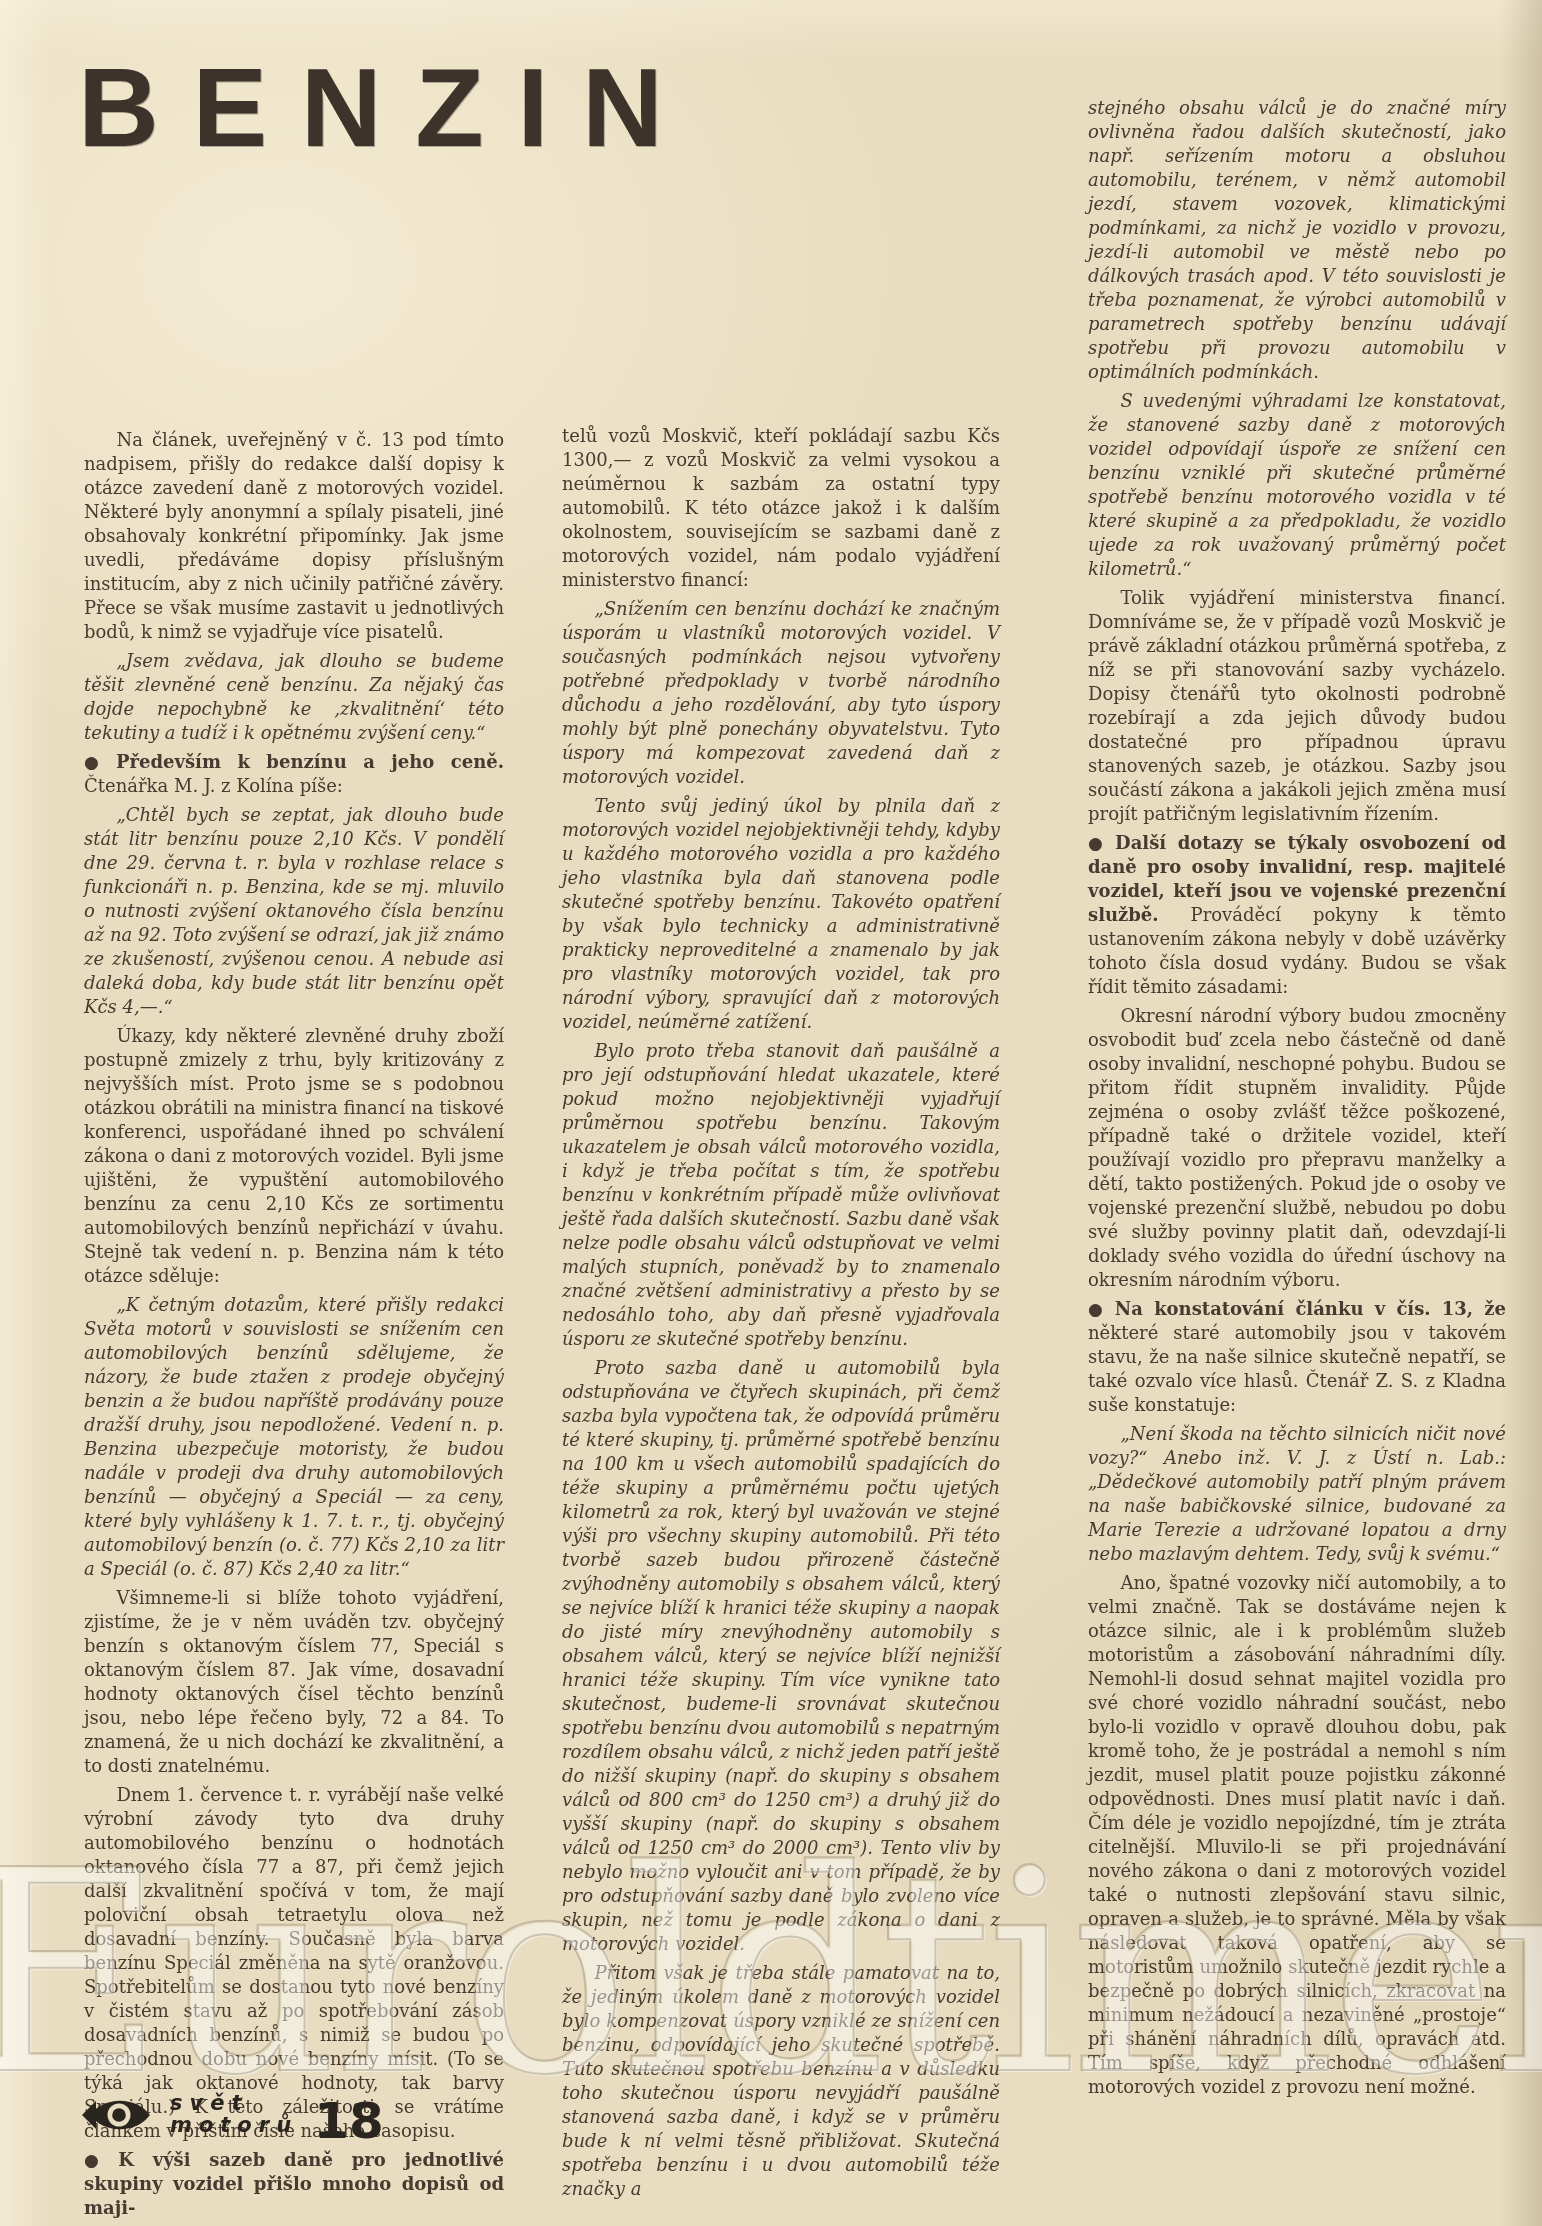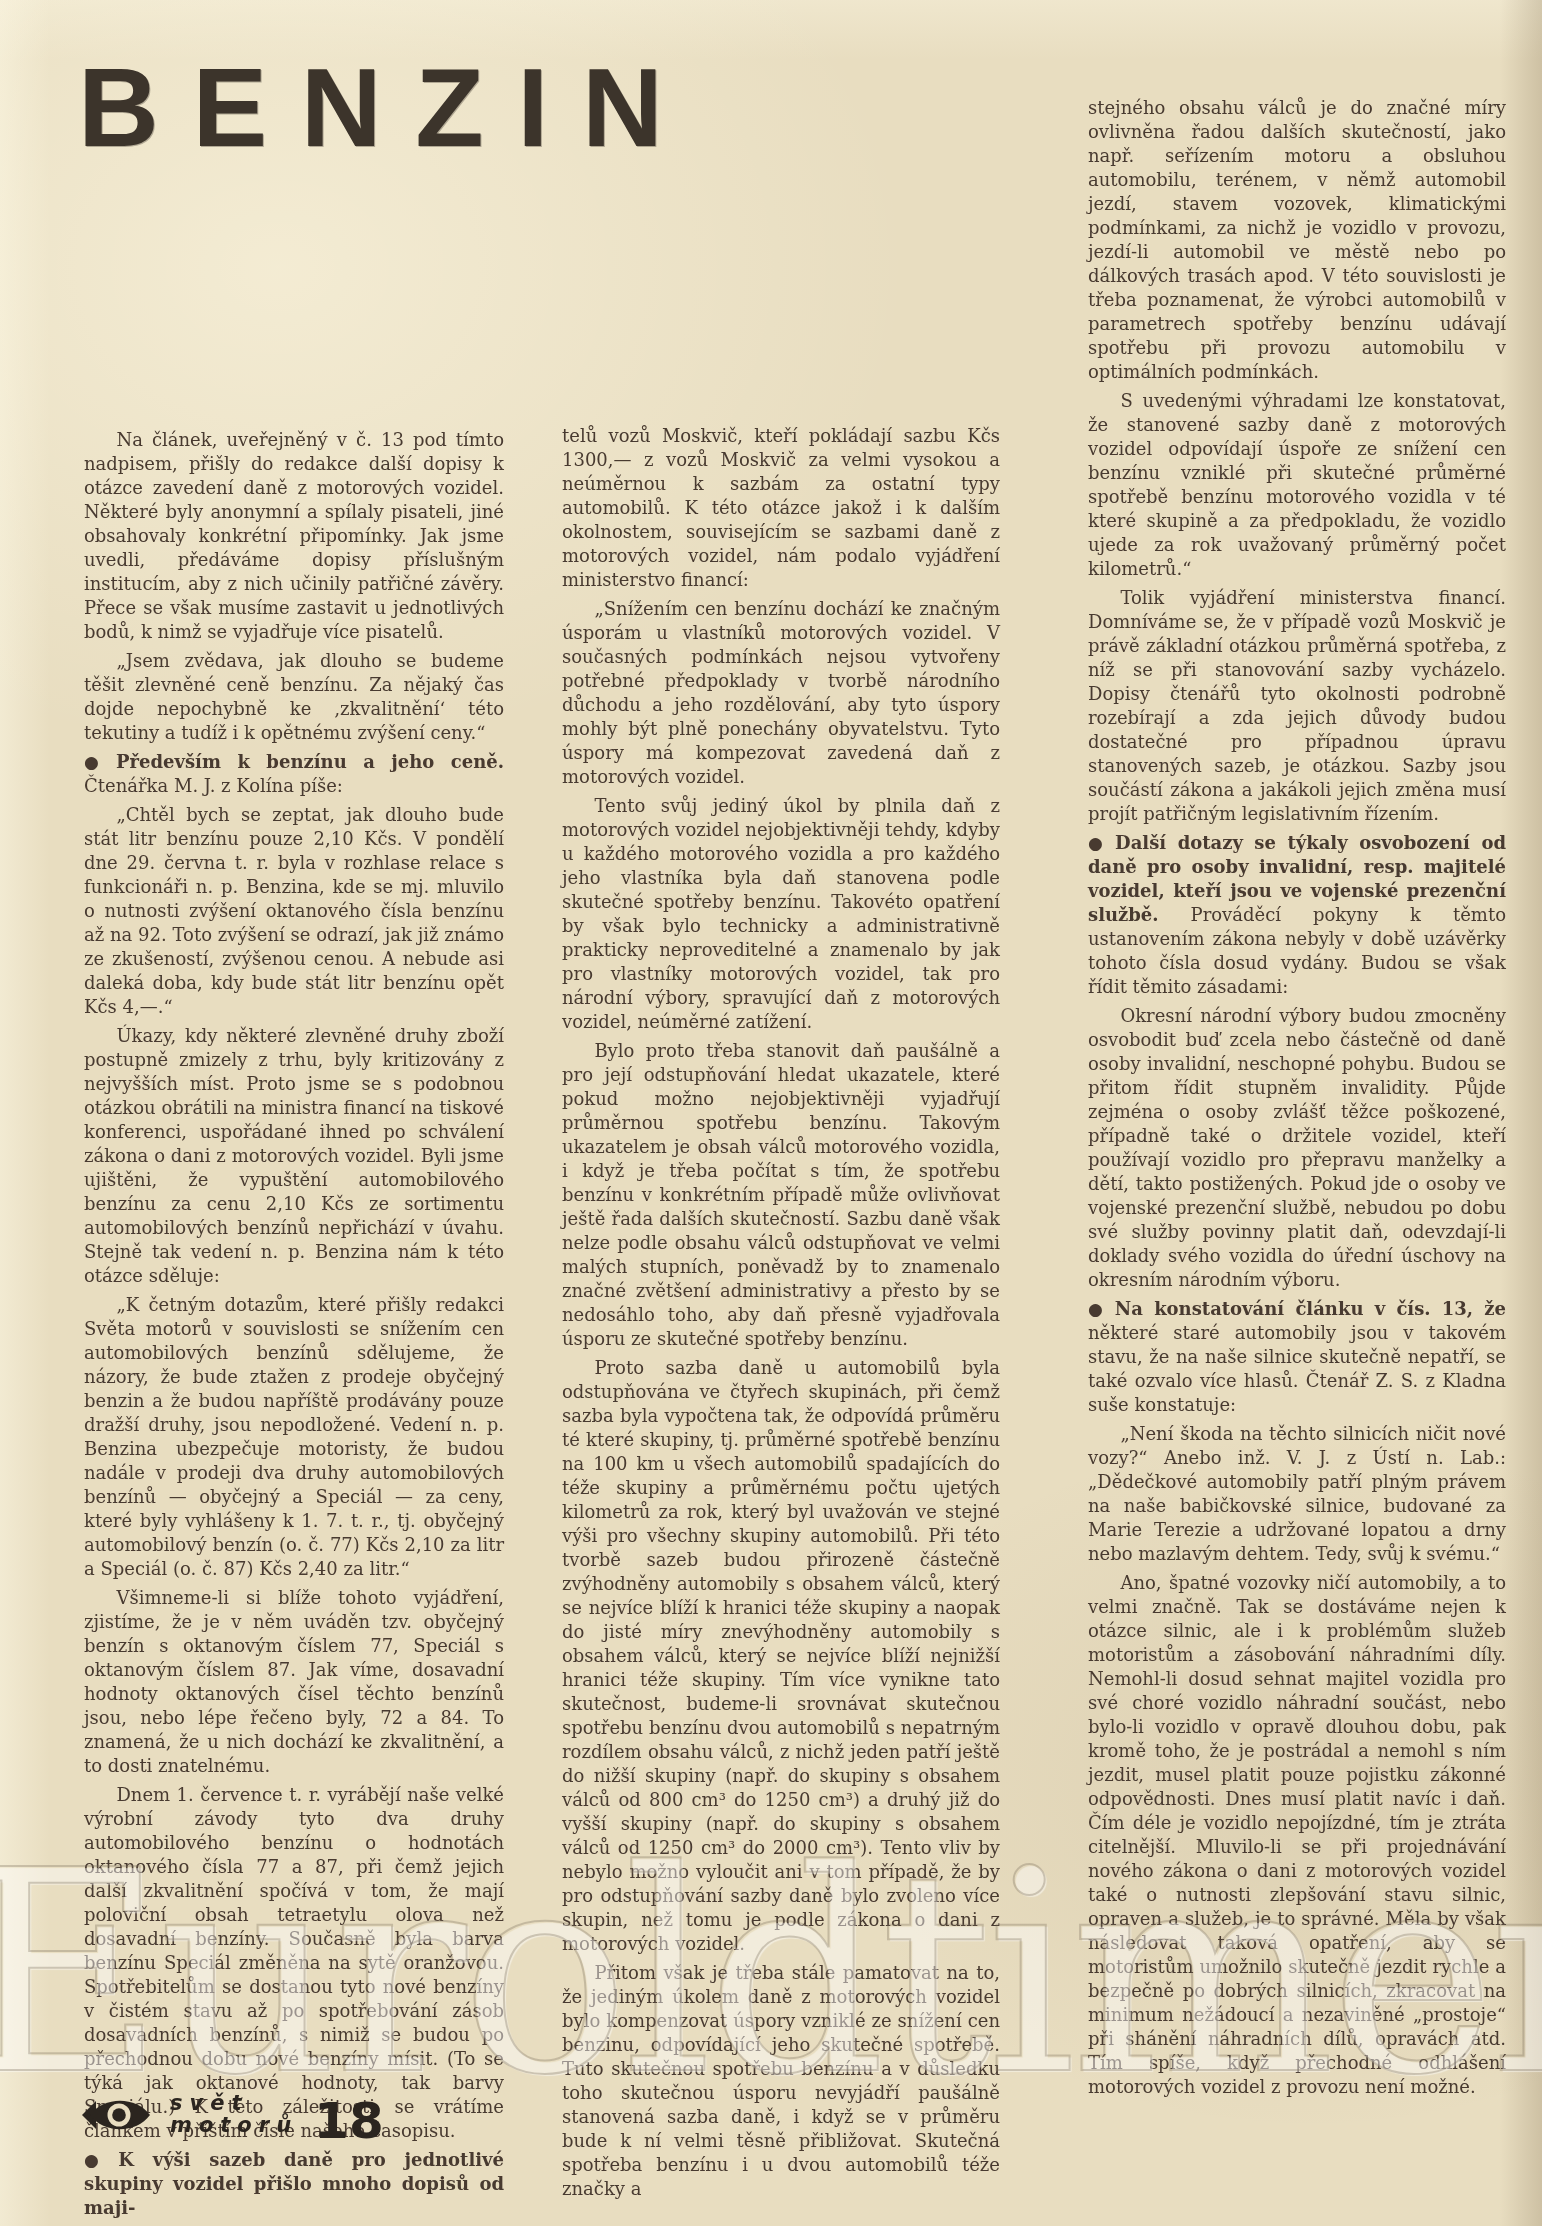--- a/index.html
+++ b/index.html
@@ -34,21 +34,21 @@
   .col{
     position:absolute;
     font-size:18px;
     line-height:24px;
     text-align:justify;
   }
   .col-1{left:84px;top:428px;width:420px;}
   .col-2{left:562px;top:424px;width:438px;}
   .col-3{left:1088px;top:96px;width:418px;}
   .para{margin:0 0 5px 0;text-indent:1.8em;}
-  .p-italic{}
+  .p-italic{font-style:italic;}
   .p-bullet{text-indent:0;}
   .p-bullet .lead{font-weight:bold;}
   .no-indent{text-indent:0;}
   .bullet{font-weight:bold;margin-right:7px;font-size:17px;}
   
   .footer{
     position:absolute;left:80px;top:2092px;
     display:flex;gap:14px;
   }
   .logo-mark{display:block;}

